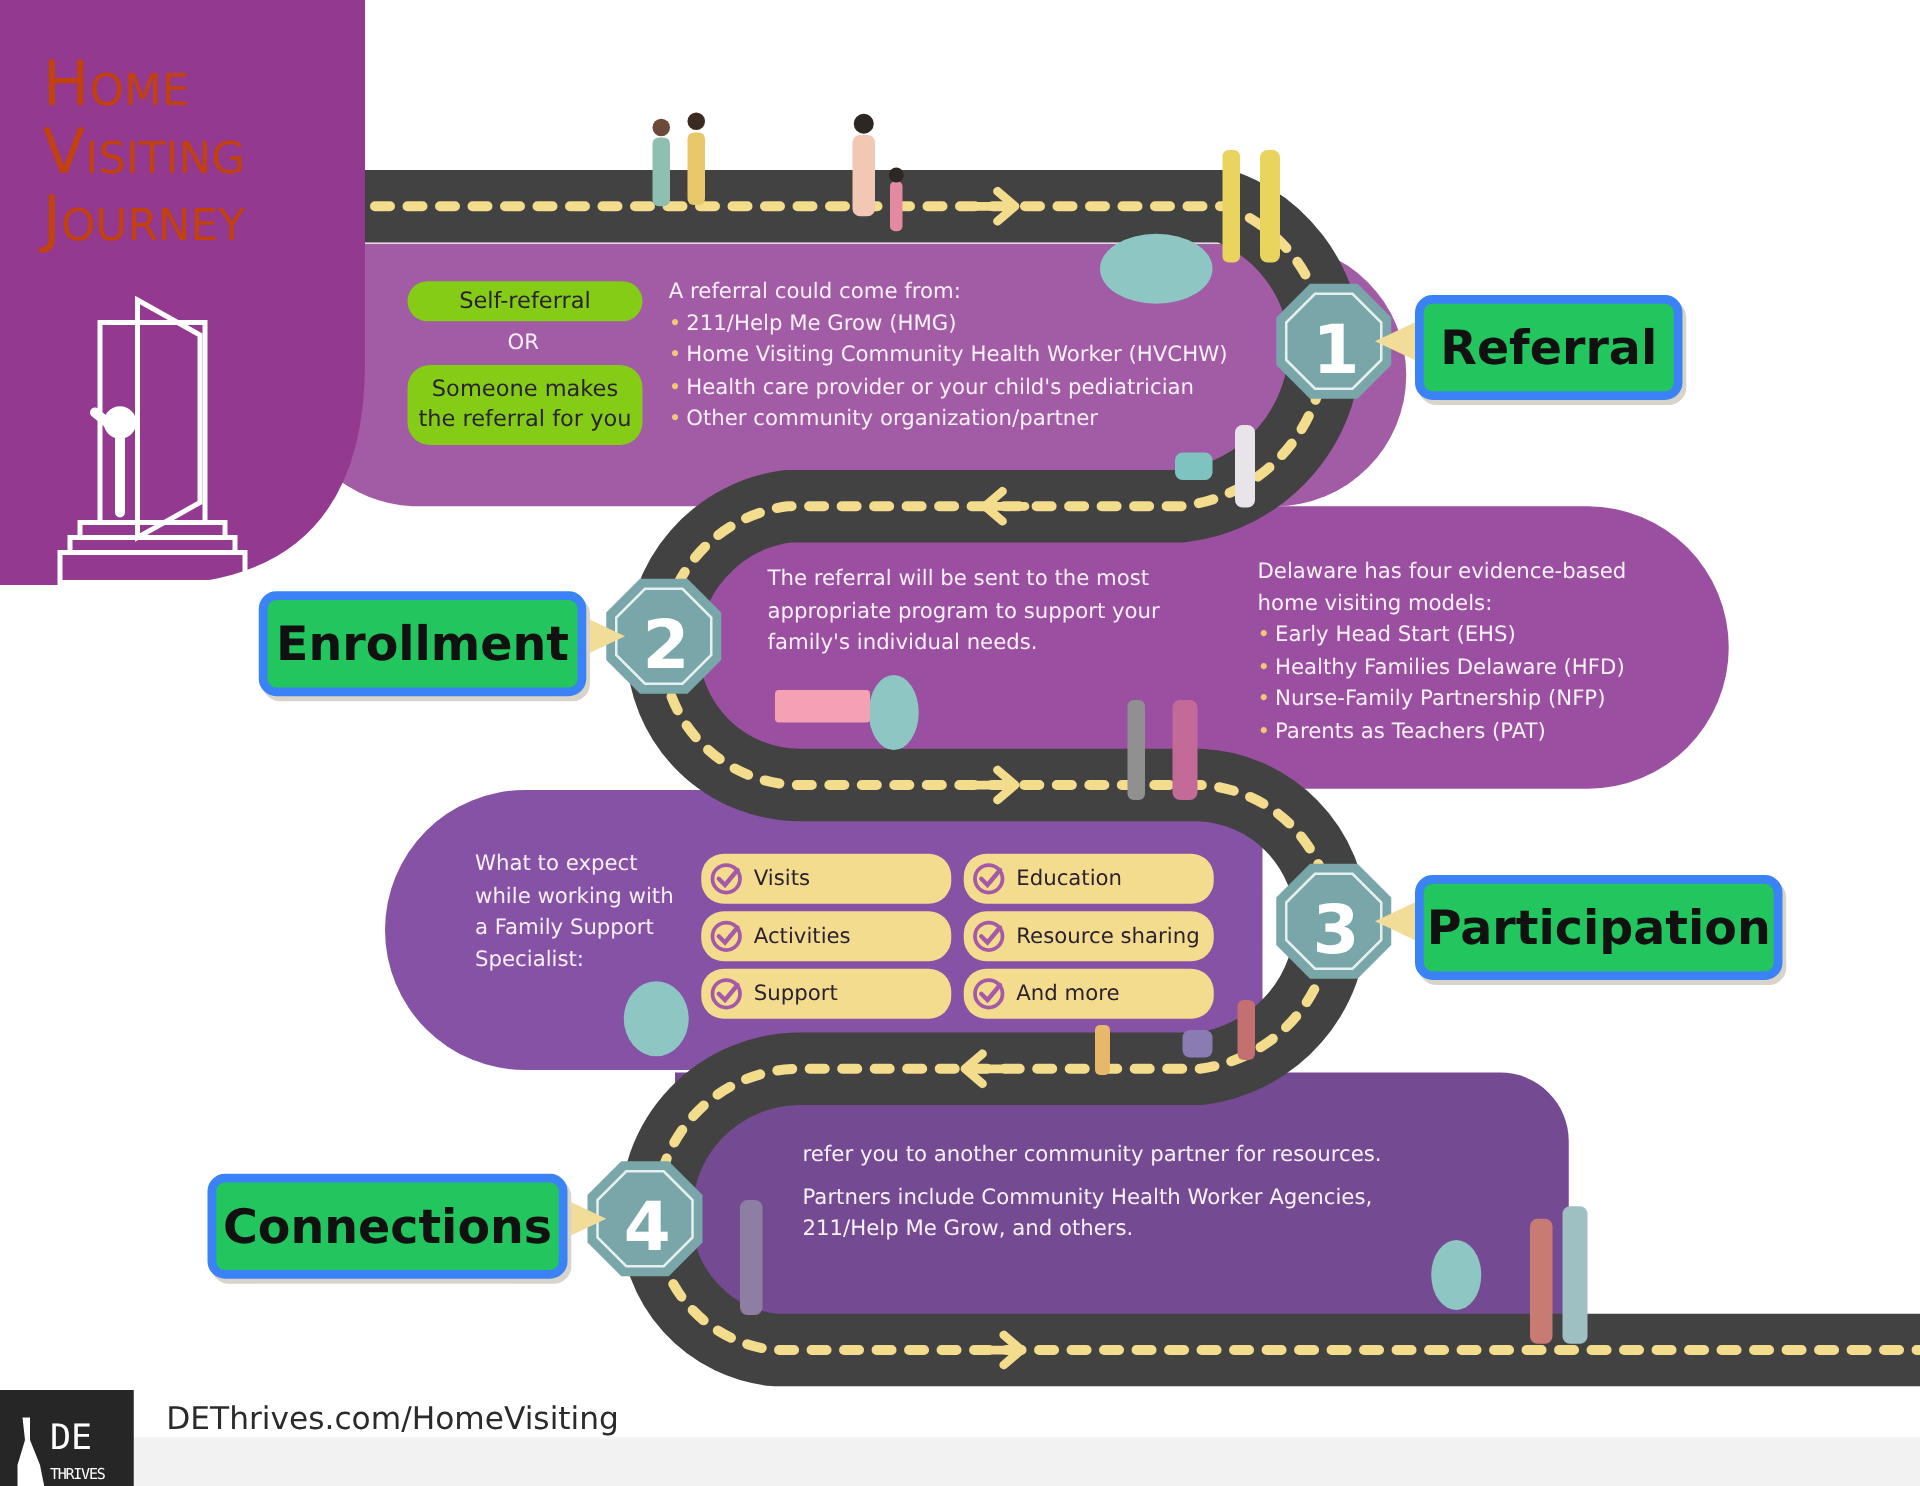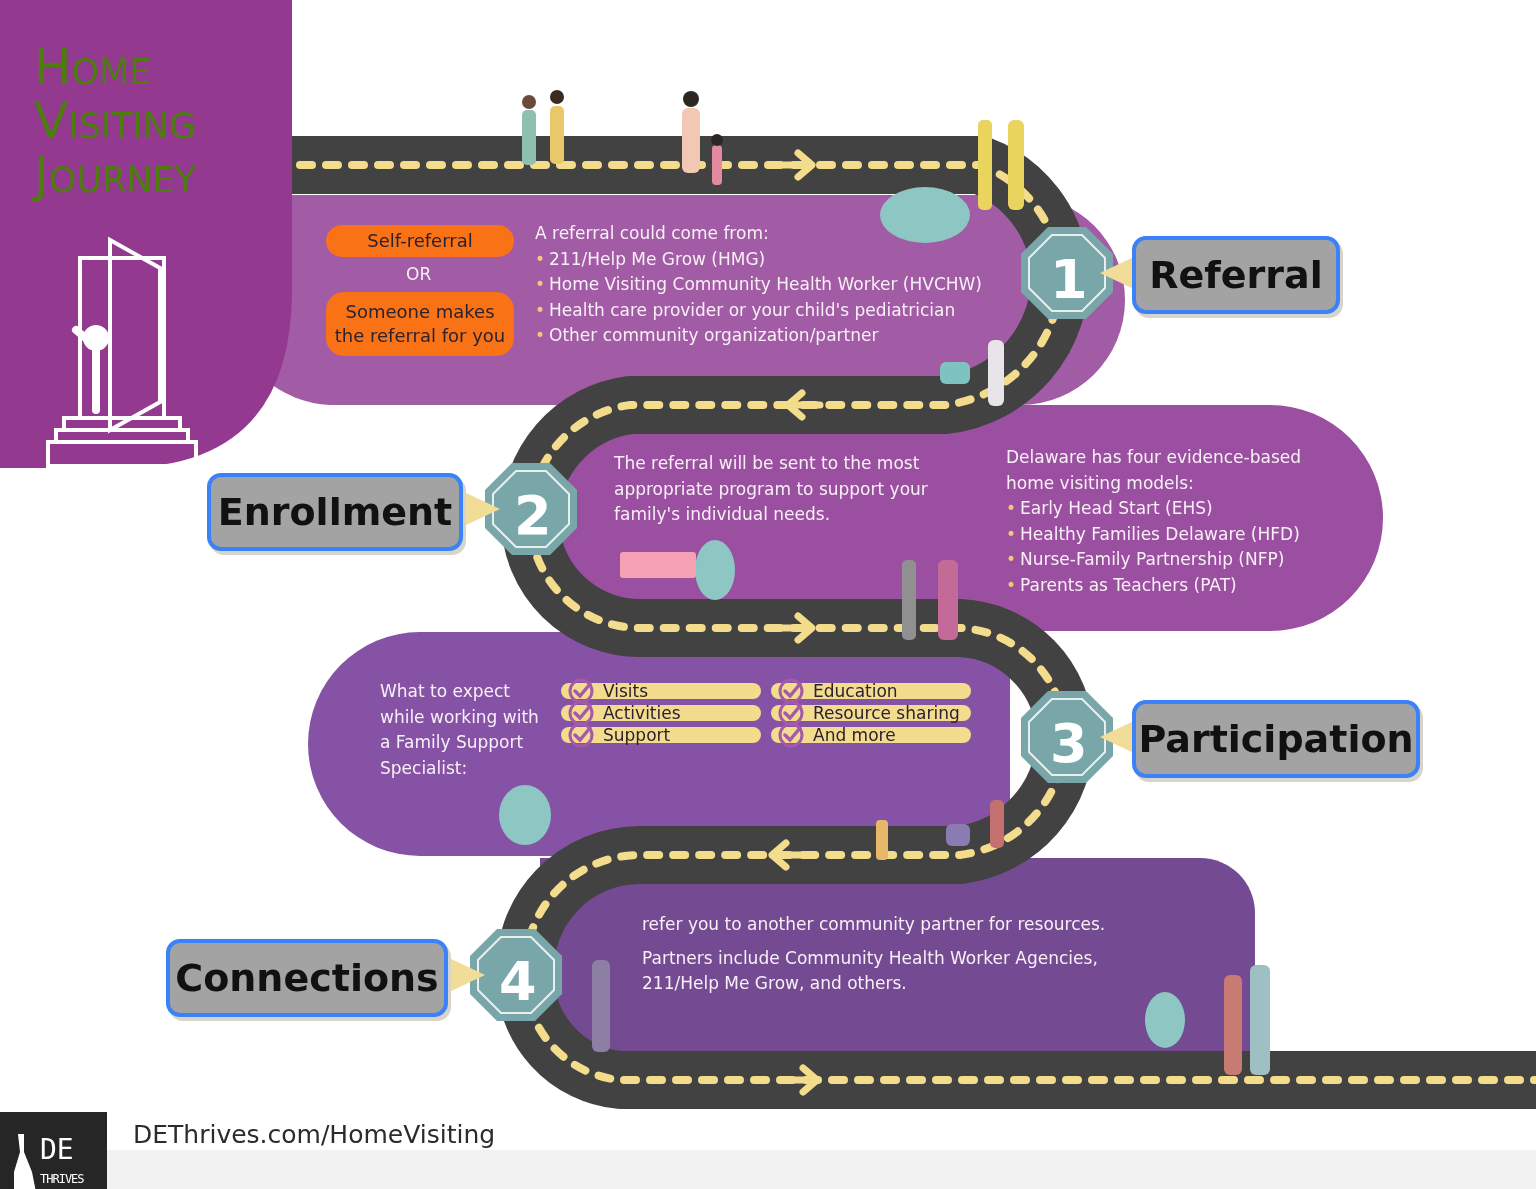--- a/index.html
+++ b/index.html
@@ -1,33 +1,33 @@
 <!DOCTYPE html>
 <html><head>
 <meta charset="utf-8">
 <style>
   html, body { margin: 0; padding: 0; background: #ffffff; }
   body { width: 1536px; height: 1189px; position: relative; overflow: hidden; font-family: "Liberation Sans", "DejaVu Sans", sans-serif; }
   .abs { position: absolute; }
   svg.bg { position: absolute; left: 0; top: 0; }
 
-  .title { left: 34px; top: 40px; color: #4d7c0f; font-family: "DejaVu Sans", sans-serif; line-height: 54px; }
+  .title { left: 34px; top: 40px; color: #c2410c; font-family: "DejaVu Sans", sans-serif; line-height: 54px; }
   .title div { font-size: 50px; font-weight: normal; letter-spacing: 0px; font-variant: small-caps; }
 
-  .pill { background: #f97316; color: #2b2230; border-radius: 18px; text-align: center; font-size: 18px; font-family: "DejaVu Sans", sans-serif; }
+  .pill { background: #84cc16; color: #2b2230; border-radius: 18px; text-align: center; font-size: 18px; font-family: "DejaVu Sans", sans-serif; }
   .or { color: #f7eef6; font-size: 17px; font-family: "DejaVu Sans", sans-serif; }
 
   .body-text { color: #f8f0f6; font-family: "DejaVu Sans", sans-serif; font-size: 17px; line-height: 25.5px; }
   .body-text ul { list-style: none; margin: 0; padding: 0; }
   .body-text li { position: relative; padding-left: 14px; }
   .body-text li::before { content: "•"; position: absolute; left: 0; color: #f3c77a; }
 
-  .label-box { background: #a3a3a3; border: 4px solid #3b82f6; border-radius: 14px; box-shadow: 3px 4px 0 #d9d4c9; display: flex; align-items: center; justify-content: center; font-family: "DejaVu Sans", sans-serif; font-weight: bold; color: #111; font-size: 38px; }
-
-  .check-pill { background: #f4dc8f; border-radius: 18px; height: 16px; display: flex; align-items: center; gap: 8px; padding-left: 6px; font-family: "DejaVu Sans", sans-serif; font-size: 17px; color: #2b2230; }
+  .label-box { background: #22c55e; border: 7px solid #3b82f6; border-radius: 14px; box-shadow: 3px 4px 0 #d9d4c9; display: flex; align-items: center; justify-content: center; font-family: "DejaVu Sans", sans-serif; font-weight: bold; color: #111; font-size: 38px; }
+
+  .check-pill { background: #f4dc8f; border-radius: 18px; height: 40px; display: flex; align-items: center; gap: 8px; padding-left: 6px; font-family: "DejaVu Sans", sans-serif; font-size: 17px; color: #2b2230; }
   .check-icon { width: 28px; height: 28px; }
 
   .footer-url { font-family: "DejaVu Sans", sans-serif; font-size: 25px; color: #2b2b2b; }
   .logo { background: #262626; color: #fff; }
 </style>
 </head>
 <body>
 
 <svg class="bg" width="1536" height="1189" viewBox="0 0 1536 1189">
 

